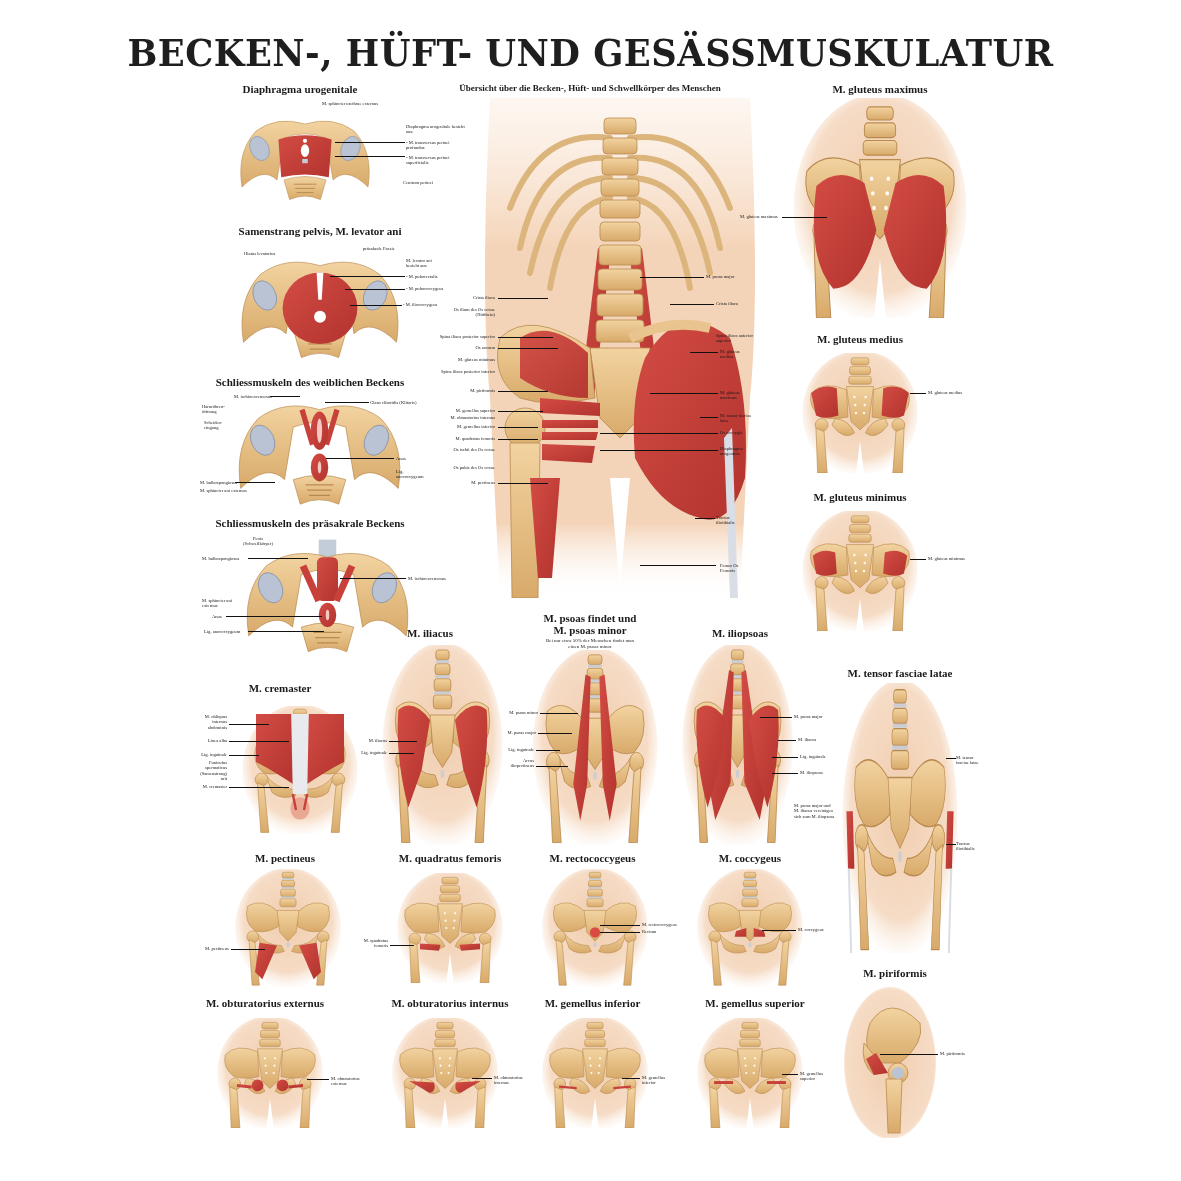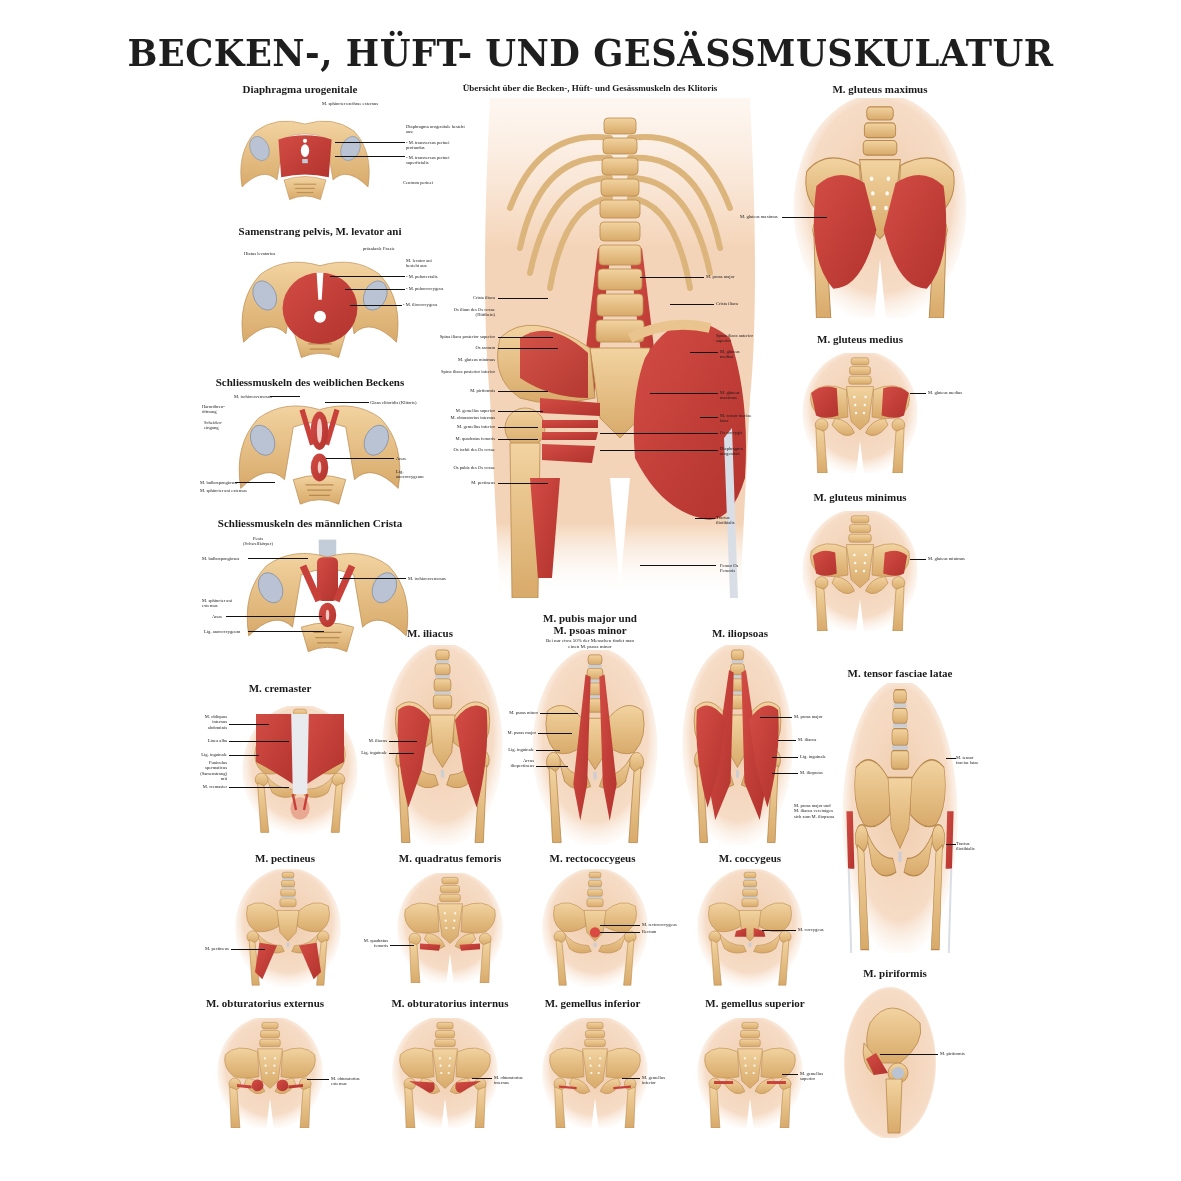--- a/index.html
+++ b/index.html
@@ -174,21 +174,21 @@
   <div class="lbl" style="left:180px;top:28px;">Glans clitoridis (Klitoris)</div>
   <div class="lbl" style="left:206px;top:84px;">Anus</div>
   <div class="lbl" style="left:206px;top:97px;width:30px;white-space:normal;">Lig. anococcygeum</div>
   <div class="lead" style="left:80px;top:24px;width:30px;"></div>
   <div class="lead" style="left:135px;top:30px;width:44px;"></div>
   <div class="lead" style="left:136px;top:86px;width:68px;"></div>
   <div class="lead" style="left:45px;top:110px;width:40px;"></div>
 </div>
 
 <div class="panel" style="left:190px;top:514px;width:270px;height:145px;">
-  <div class="panel-title" style="top:3px;left:10px;width:220px;">Schliessmuskeln des männlichen Crista</div>
+  <div class="panel-title" style="top:3px;left:10px;width:220px;">Schliessmuskeln des präsakrale Beckens</div>
   <svg class="art" style="left:50px;top:20px;" width="175" height="125" viewBox="0 0 200 130">
     <rect x="90" y="0" width="20" height="22" fill="#c3ccd9"></rect>
     <use href="#pelvicFloor"></use>
     <rect x="88" y="20" width="24" height="50" rx="6" fill="url(#muscG)"></rect>
     <path d="M72 30 L90 70" stroke="#c8403a" stroke-width="8"></path>
     <path d="M128 30 L110 70" stroke="#c8403a" stroke-width="8"></path>
     <ellipse cx="100" cy="86" rx="10" ry="14" fill="url(#muscG)"></ellipse>
     <ellipse cx="100" cy="86" rx="2" ry="6" fill="#f3c9c2"></ellipse>
   </svg>
   <div class="lbl" style="left:50px;top:22px;width:36px;white-space:normal;text-align:center;">Penis (Schwellkörper)</div>
@@ -197,21 +197,21 @@
   <div class="lbl" style="left:12px;top:84px;width:30px;white-space:normal;">M. sphincter ani externus</div>
   <div class="lbl" style="left:22px;top:100px;">Anus</div>
   <div class="lbl" style="left:14px;top:115px;">Lig. anococcygeum</div>
   <div class="lead" style="left:58px;top:44px;width:60px;"></div>
   <div class="lead" style="left:150px;top:64px;width:66px;"></div>
   <div class="lead" style="left:36px;top:102px;width:96px;"></div>
   <div class="lead" style="left:58px;top:117px;width:76px;"></div>
 </div>
 
 <div class="panel" style="left:400px;top:80px;width:380px;height:510px;">
-  <div class="panel-title" style="top:3px;font-size:9px;">Übersicht über die Becken-, Hüft- und Gesässmuskeln des Klitoris</div>
+  <div class="panel-title" style="top:3px;font-size:9px;">Übersicht über die Becken-, Hüft- und Schwellkörper des Menschen</div>
   <svg class="art" style="left:70px;top:18px;" width="300" height="500" viewBox="0 0 300 500">
     <defs>
       <linearGradient id="torsoG" x1="0" y1="0" x2="0" y2="1">
         <stop offset="0%" stop-color="#fbeadc" stop-opacity="0.4"></stop>
         <stop offset="30%" stop-color="#f4d4b8"></stop>
         <stop offset="85%" stop-color="#f4d4b8"></stop>
         <stop offset="100%" stop-color="#ffffff" stop-opacity="0"></stop>
       </linearGradient>
     </defs>
     <path d="M20 0 L280 0 Q290 200 280 300 L270 500 L30 500 L20 300 Q10 200 20 0Z" fill="url(#torsoG)"></path>
@@ -368,21 +368,21 @@
     <path d="M22 52 Q40 42 60 60 L50 100 L34 130 Q18 90 22 52Z" fill="url(#muscG)"></path>
     <path d="M128 52 Q110 42 90 60 L100 100 L116 130 Q132 90 128 52Z" fill="url(#muscG)"></path>
   </svg>
   <div class="lbl r" style="left:0px;top:113px;width:32px;">M. iliacus</div>
   <div class="lbl r" style="left:0px;top:125px;width:32px;">Lig. inguinale</div>
   <div class="lead" style="left:34px;top:116px;width:28px;"></div>
   <div class="lead" style="left:34px;top:128px;width:25px;"></div>
 </div>
 
 <div class="panel" style="left:500px;top:610px;width:180px;height:235px;">
-  <div class="panel-title" style="top:2px;">M. pubis major und</div>
+  <div class="panel-title" style="top:2px;">M. psoas findet und</div>
   <div class="panel-title" style="top:14px;">M. psoas minor</div>
   <div class="panel-subtitle" style="top:28px;left:45px;width:90px;">Bei nur etwa 50% der Menschen findet man einen M. psoas minor</div>
   <svg class="art" style="left:30px;top:40px;" width="130" height="195" viewBox="0 0 150 160" preserveAspectRatio="none">
     <use href="#pelvisFront"></use>
     <path d="M64 20 L50 110 L58 140 L66 110 L70 22Z" fill="url(#muscG)"></path>
     <path d="M86 20 L100 110 L92 140 L84 110 L80 22Z" fill="url(#muscG)"></path>
   </svg>
   <div class="lbl r" style="left:0px;top:100px;width:38px;">M. psoas minor</div>
   <div class="lbl r" style="left:0px;top:120px;width:36px;">M. psoas major</div>
   <div class="lbl r" style="left:0px;top:137px;width:34px;">Lig. inguinale</div>

